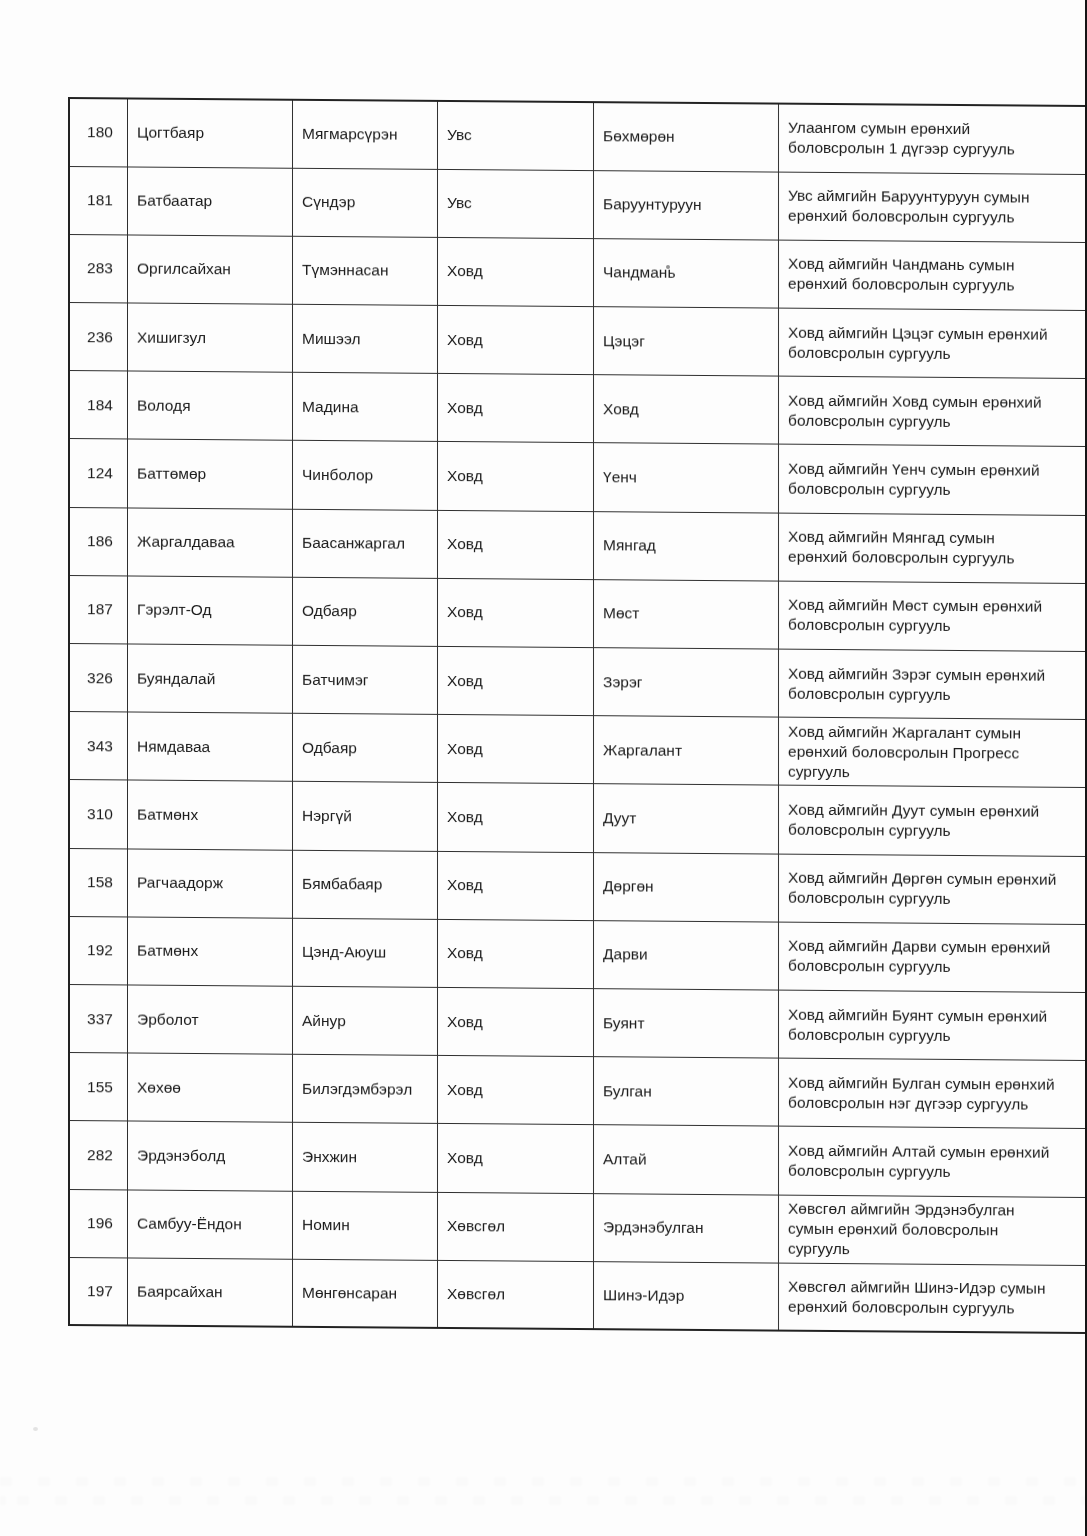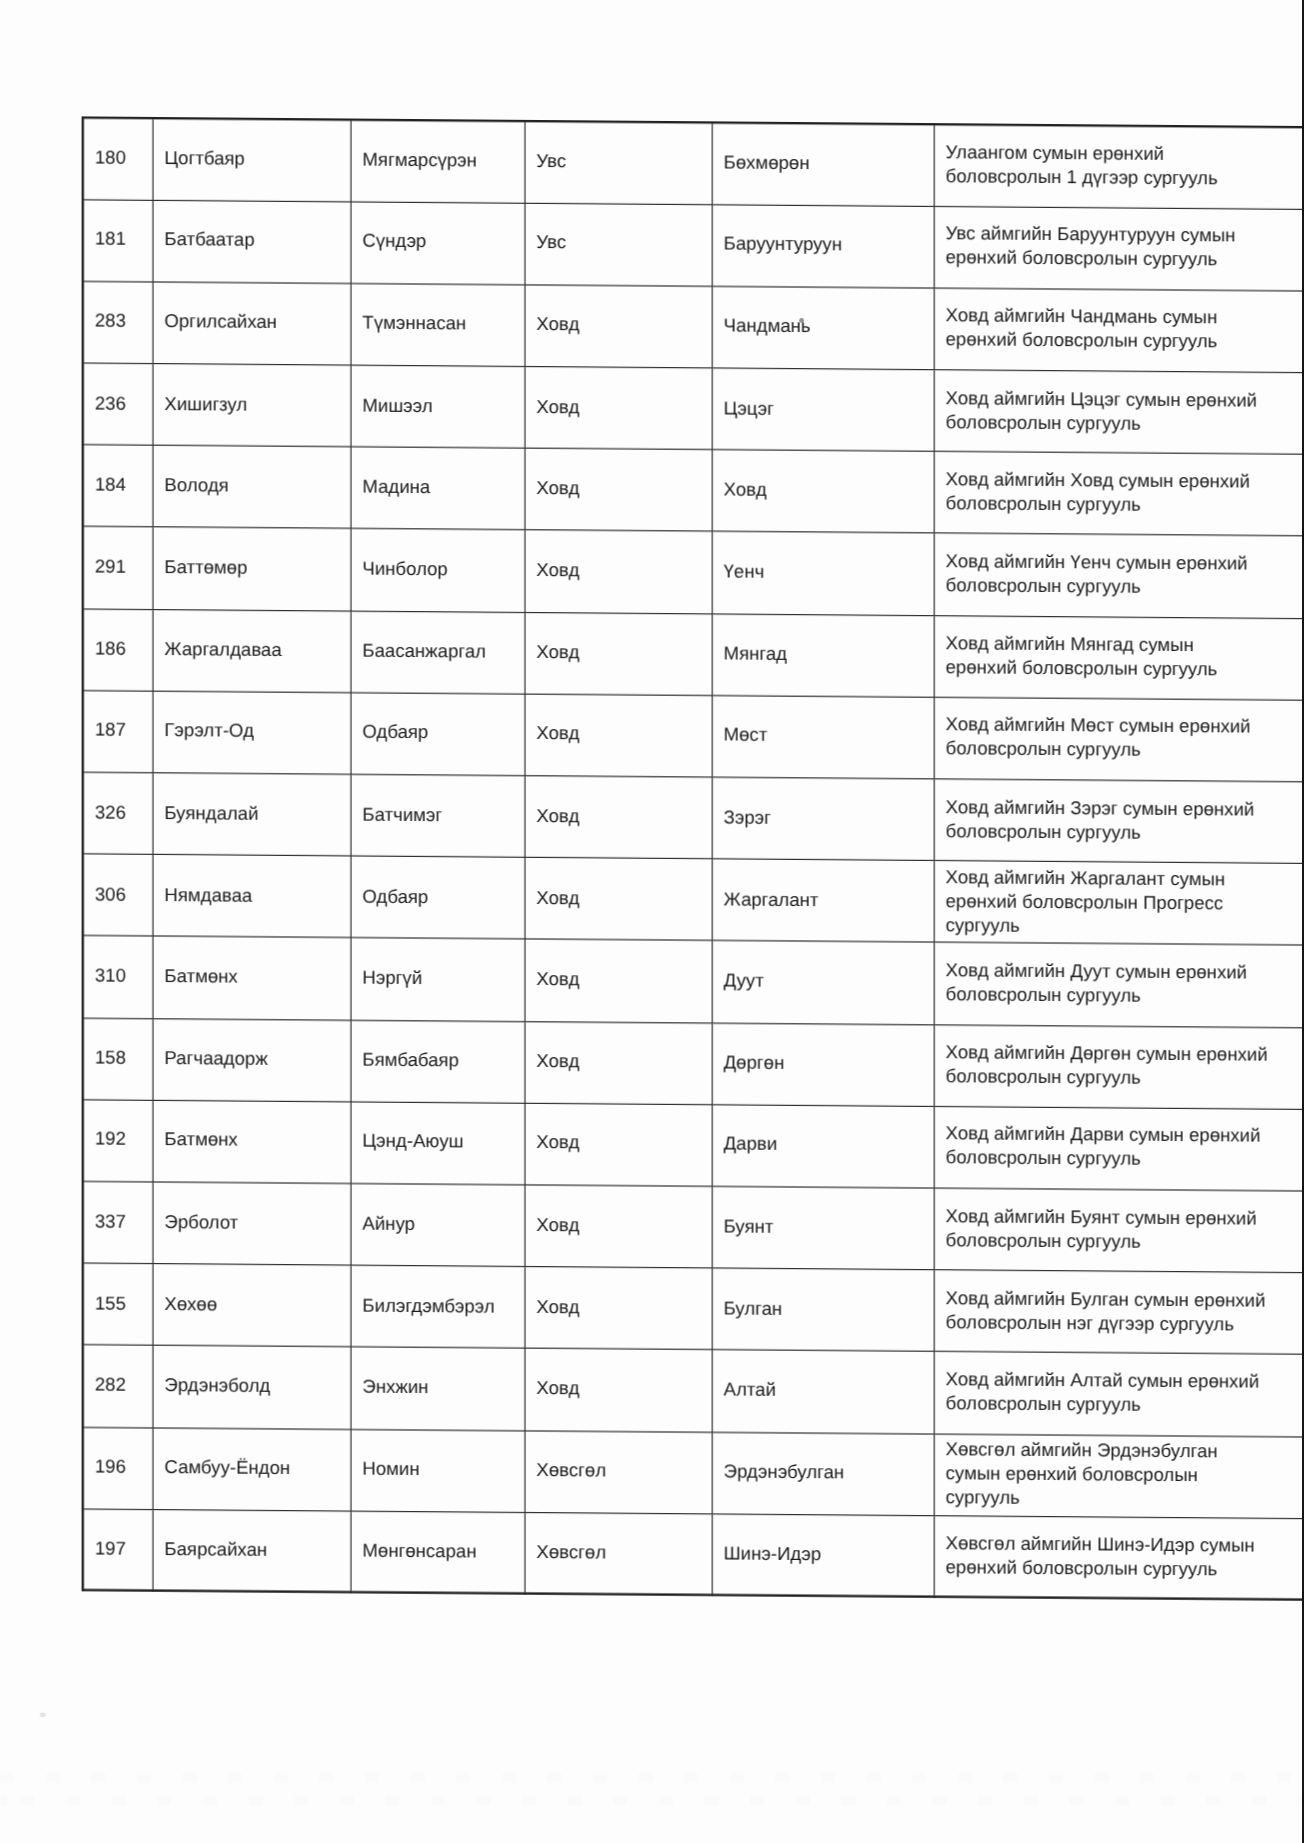--- a/index.html
+++ b/index.html
@@ -25,21 +25,21 @@
   }
   table.results td{
     border:1.6px solid #2f2f2f;
     color:#1c1c1c;
     font-size:15.5px;line-height:20px;
     vertical-align:middle;
     padding:2px 6px 2px 9px;
     overflow:hidden;
   }
   table.results tr{height:68.2px;}
-  td.c0{width:42px;text-align:left;padding:2px 2px;}
+  td.c0{width:42px;text-align:center;padding:2px 2px;}
   td.c1{width:149px;}
   td.c2{width:129px;}
   td.c3{width:140px;}
   td.c4{width:169px;}
   td.c5{width:293px;white-space:pre-line;line-height:21px;}
 
   
   .artifact{position:absolute;border-radius:50%;}
   .dot-a{left:666px;top:265px;width:4px;height:4px;background:rgba(60,60,60,0.55);}
   .dot-b{left:33px;top:1427px;width:5px;height:4px;background:rgba(0,0,0,0.10);}
@@ -98,21 +98,21 @@
         <tr>
           <td class="c0">184</td>
           <td class="c1">Володя</td>
           <td class="c2">Мадина</td>
           <td class="c3">Ховд</td>
           <td class="c4">Ховд</td>
           <td class="c5">Ховд аймгийн Ховд сумын ерөнхий
 боловсролын сургууль</td>
         </tr>
         <tr>
-          <td class="c0">291</td>
+          <td class="c0">124</td>
           <td class="c1">Баттөмөр</td>
           <td class="c2">Чинболор</td>
           <td class="c3">Ховд</td>
           <td class="c4">Үенч</td>
           <td class="c5">Ховд аймгийн Үенч сумын ерөнхий
 боловсролын сургууль</td>
         </tr>
         <tr>
           <td class="c0">186</td>
           <td class="c1">Жаргалдаваа</td>
@@ -134,21 +134,21 @@
         <tr>
           <td class="c0">326</td>
           <td class="c1">Буяндалай</td>
           <td class="c2">Батчимэг</td>
           <td class="c3">Ховд</td>
           <td class="c4">Зэрэг</td>
           <td class="c5">Ховд аймгийн Зэрэг сумын ерөнхий
 боловсролын сургууль</td>
         </tr>
         <tr>
-          <td class="c0">306</td>
+          <td class="c0">343</td>
           <td class="c1">Нямдаваа</td>
           <td class="c2">Одбаяр</td>
           <td class="c3">Ховд</td>
           <td class="c4">Жаргалант</td>
           <td class="c5">Ховд аймгийн Жаргалант сумын
 ерөнхий боловсролын Прогресс
 сургууль</td>
         </tr>
         <tr>
           <td class="c0">310</td>

